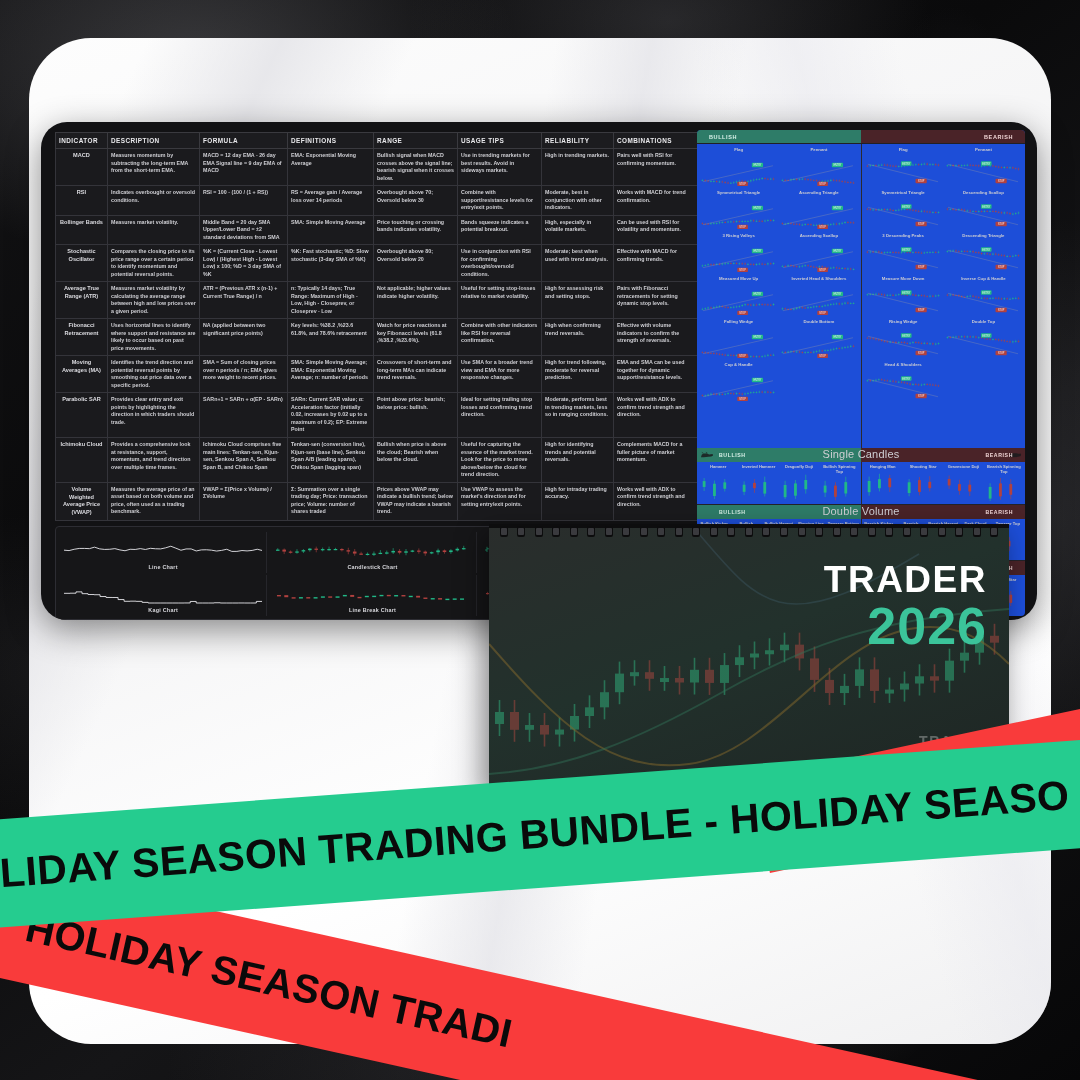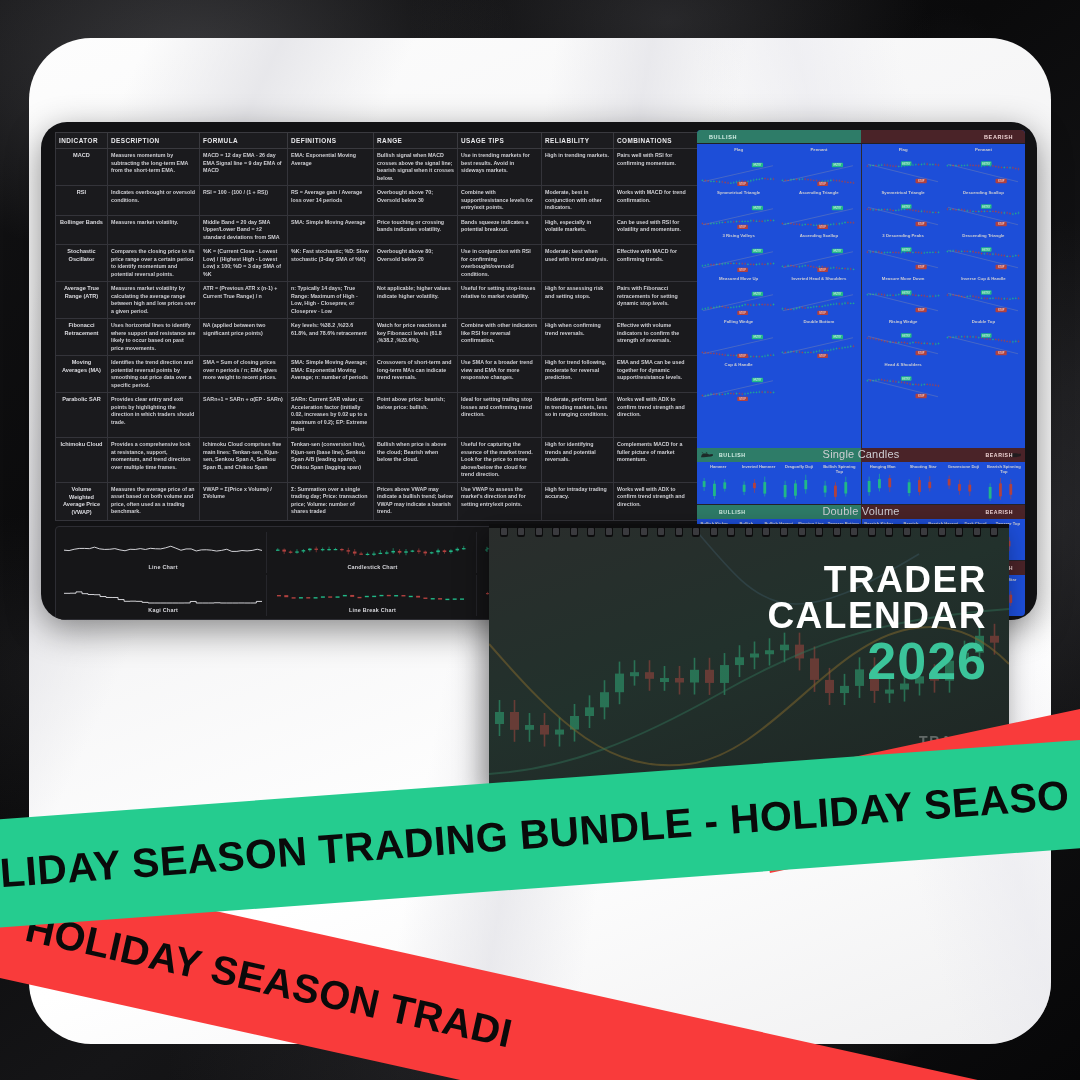--- a/index.html
+++ b/index.html
@@ -2391,21 +2391,20 @@
       <div class="ring"></div>
       <div class="ring"></div>
       <div class="ring"></div>
       <div class="ring"></div>
       <div class="ring"></div>
       <div class="ring"></div>
       <div class="ring"></div>
     </div>
   <div class="cal-text">
     <div class="cal-t1">TRADER</div>
-    <div class="cal-t2">CALENDAR</div>
     <div class="cal-year">2026</div>
   </div>
   <div class="cal-brand">
     <div class="b1">TRADER</div>
     <div class="b2">BRAG</div>
     <div class="b3">STOCK</div>
   </div>
 </div>
 
 <div class="banner ban-red2">

